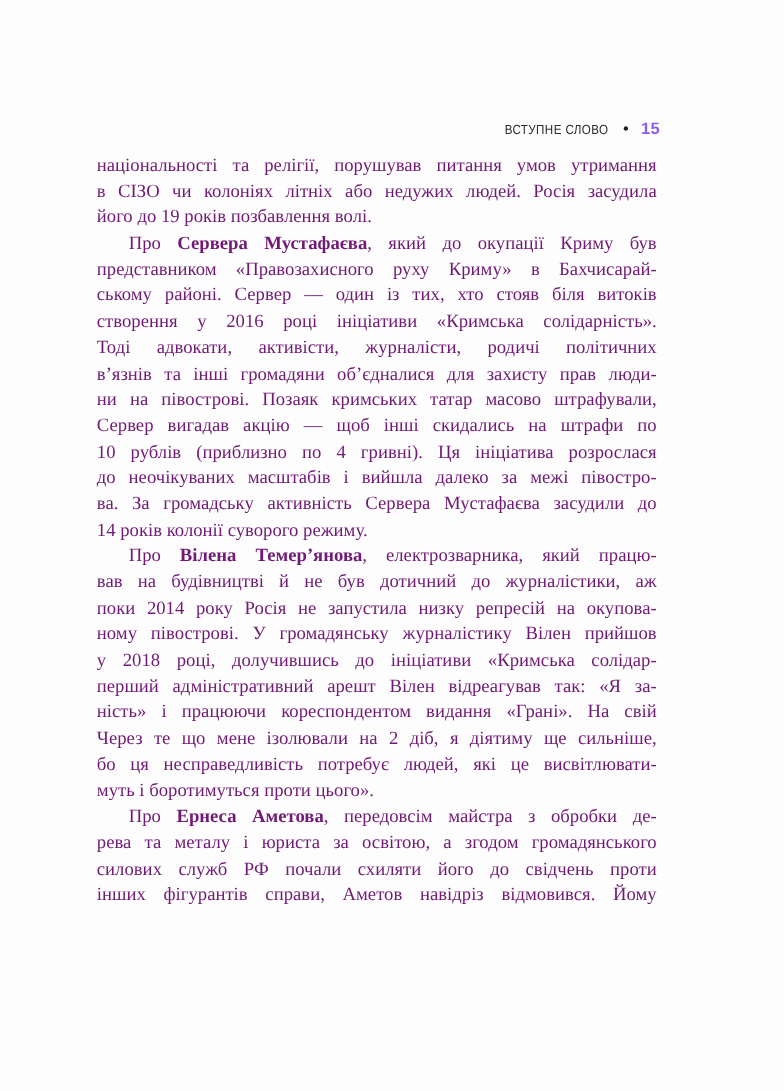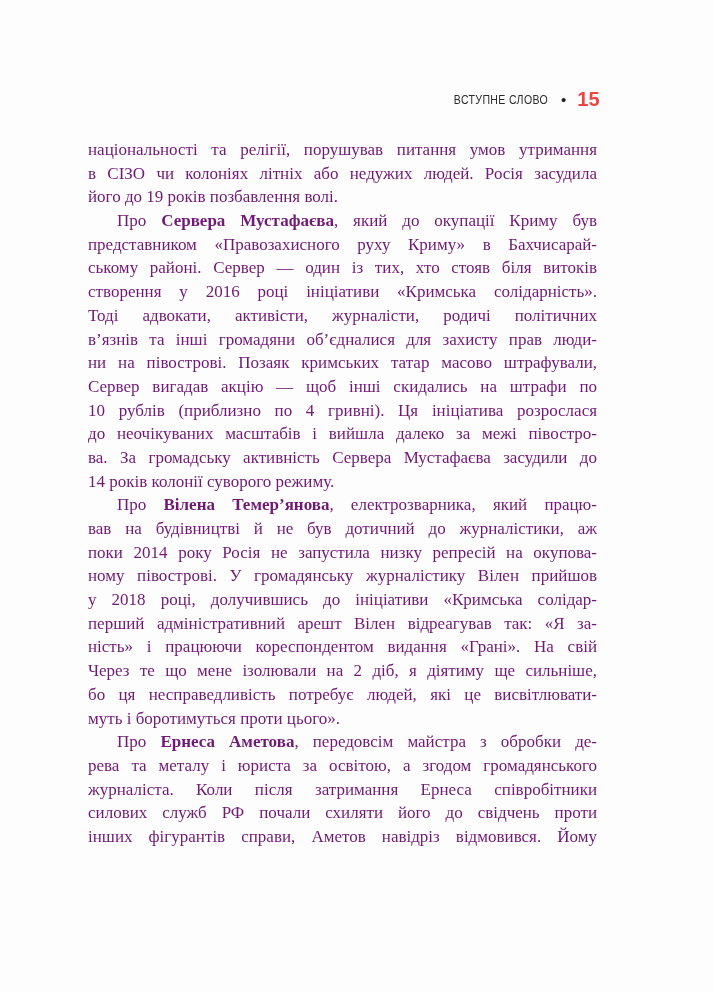--- a/index.html
+++ b/index.html
@@ -14,44 +14,44 @@
   .page {
     position: relative;
     width: 713px;
     height: 992px;
     background: #fdfdfd;
     overflow: hidden;
     font-family: "Liberation Serif", serif;
   }
   .running-head {
     position: absolute;
-    top: 88px;
+    top: 109px;
     right: 113px;
     display: flex;
     align-items: center;
     font-family: "Liberation Sans", sans-serif;
     color: #2b2b2b;
   }
   .rh-title {
     font-size: 12px;
     letter-spacing: 0.4px;
     transform: scaleX(0.88);
     transform-origin: right center;
     white-space: nowrap;
   }
   .rh-dot {
     font-size: 15px;
     line-height: 1;
     margin: 0 11px 0 13px;
     color: #1f1f1f;
   }
   .rh-num {
-    font-size: 20px;
+    font-size: 15px;
     font-weight: bold;
-    color: #ef4444;
+    color: #8b5cf6;
     letter-spacing: 0.3px;
   }
   .text-block {
     position: absolute;
     left: 88px;
     top: 138px;
     width: 509px;
     font-size: 17px;
     line-height: 23.7px;
     color: #701a75;
@@ -115,19 +115,18 @@
         <div class="line">у 2018 році, долучившись до ініціативи «Кримська солідар-</div>
         <div class="line">перший адміністративний арешт Вілен відреагував так: «Я за-</div>
         <div class="line">ність» і працюючи кореспондентом видання «Грані». На свій</div>
         <div class="line">Через те що мене ізолювали на 2 діб, я діятиму ще сильніше,</div>
         <div class="line">бо ця несправедливість потребує людей, які це висвітлювати-</div>
         <div class="line endline">муть і боротимуться проти цього».</div>
       </div>
       <div class="paragraph">
         <div class="line indent">Про <b>Ернеса Аметова</b>, передовсім майстра з обробки де-</div>
         <div class="line">рева та металу і юриста за освітою, а згодом громадянського</div>
-        <div class="line">журналіста. Коли після затримання Ернеса співробітники</div>
         <div class="line">силових служб РФ почали схиляти його до свідчень проти</div>
         <div class="line">інших фігурантів справи, Аметов навідріз відмовився. Йому</div>
       </div>
     </div>
 
 </div>
 
 </body></html>

